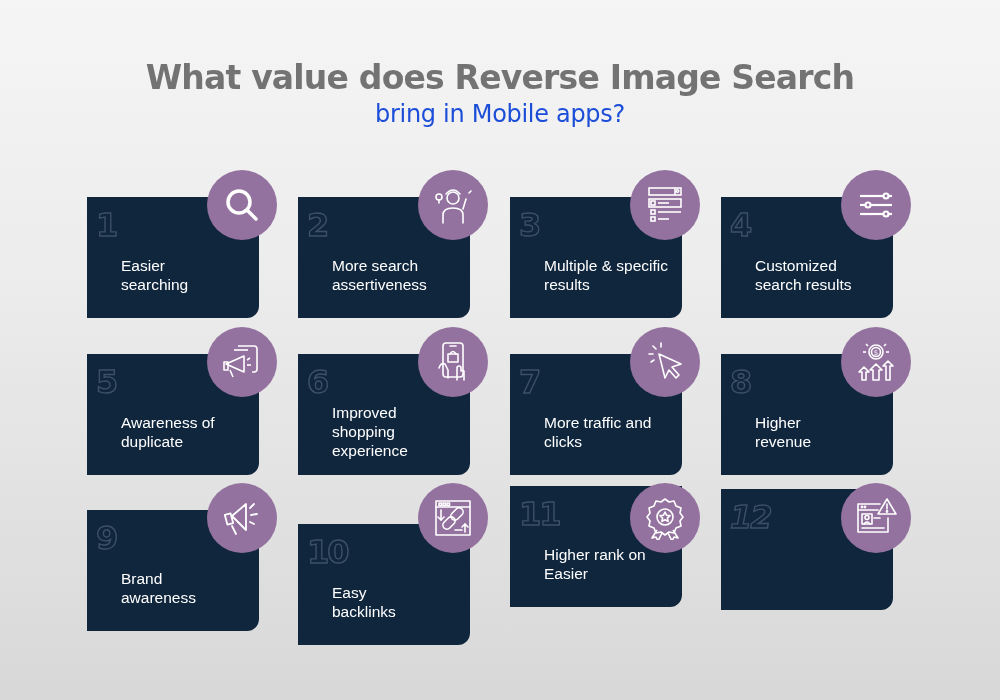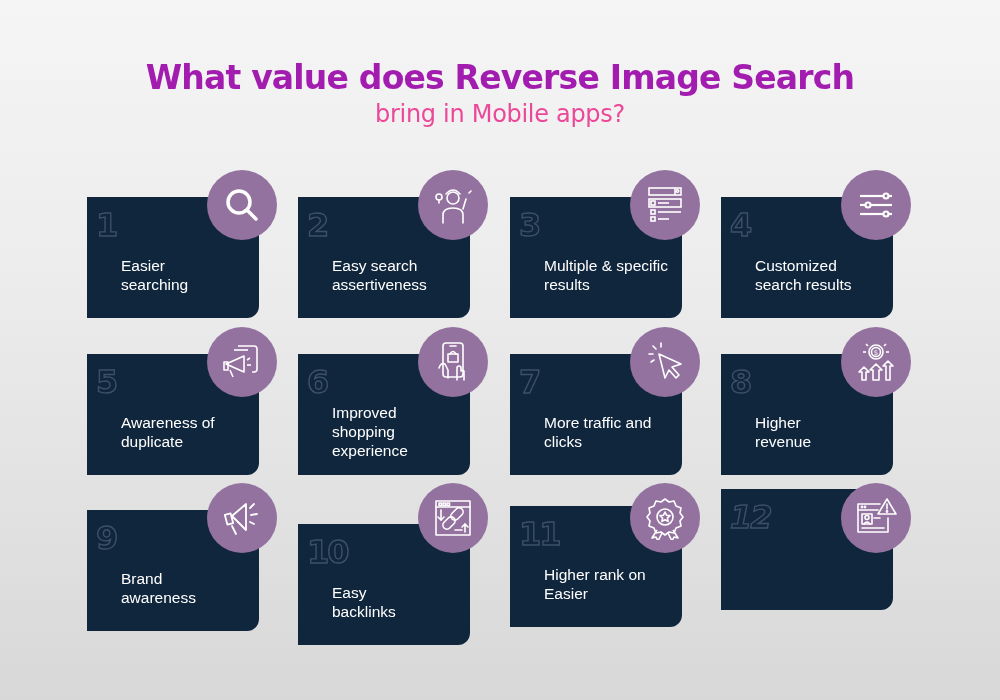--- a/index.html
+++ b/index.html
@@ -3,26 +3,26 @@
 <meta charset="utf-8">
 <style>
   html, body { margin:0; padding:0; }
   body {
     width:1000px; height:700px; overflow:hidden; position:relative;
     background: linear-gradient(180deg, #f5f5f5 0%, #ececec 40%, #d8d8d8 100%);
     font-family: "DejaVu Sans", sans-serif;
   }
   .title {
     position:absolute; left:0; top:58px; width:1000px; text-align:center;
-    font-weight:900; font-size:33px; color:#a21caf; letter-spacing:-0.8px;
+    font-weight:900; font-size:33px; color:#737373; letter-spacing:-0.8px;
     font-family: "DejaVu Sans", sans-serif;
   }
   .subtitle {
     position:absolute; left:0; top:100px; width:1000px; text-align:center;
-    font-weight:normal; font-size:24px; color:#ec4899; letter-spacing:-0.3px;
+    font-weight:normal; font-size:24px; color:#1d4ed8; letter-spacing:-0.3px;
     font-family: "DejaVu Sans", sans-serif;
   }
   .card {
     position:absolute; width:172px; height:121px; background:#10263d;
     border-radius: 0 0 12px 0;
   }
   .num {
     position:absolute; left:9px; top:9px; font-size:32px; font-weight:bold;
     color:transparent; -webkit-text-stroke:1.4px #3d5068; letter-spacing:-2px;
     font-family:"DejaVu Sans", sans-serif;
@@ -56,21 +56,21 @@
 <div class="circle" style="left:207px;top:170px;">
   <svg viewBox="0 0 44 44" fill="none" stroke="#fff" stroke-width="3.5" stroke-linecap="round">
       <circle cx="19" cy="19" r="11"></circle>
       <line x1="27" y1="27" x2="36" y2="36"></line>
     </svg>
 </div>
 
 <div class="card" style="left:298px;top:197px;">
   <div class="num">2</div>
   <div class="label">
-      <span style="width:125px">Easy search assertiveness</span>
+      <span style="width:125px">More search assertiveness</span>
     </div>
 </div>
 <div class="circle" style="left:418px;top:170px;">
   <svg viewBox="0 0 44 44" fill="none" stroke="#fff" stroke-width="1.6" stroke-linecap="round" stroke-linejoin="round">
       <circle cx="22" cy="15" r="6"></circle>
       <path d="M15 11 q7 -8 14 0"></path>
       <path d="M12 40 v-8 q0 -7 10 -7 q10 0 10 7 v8"></path>
       <path d="M32 26 l3 -10"></path>
       <circle cx="8" cy="14" r="3"></circle>
       <line x1="8" y1="17" x2="8" y2="20"></line>
@@ -221,21 +221,21 @@
       <rect x="14" y="20" width="8" height="14" rx="4" transform="rotate(45 18 27)"></rect>
       <rect x="22" y="11" width="8" height="14" rx="4" transform="rotate(45 26 18)"></rect>
       <line x1="10" y1="14" x2="10" y2="24"></line>
       <path d="M7 21 l3 3 l3 -3"></path>
       <line x1="34" y1="28" x2="34" y2="36"></line>
       <path d="M31 31 l3 -3 l3 3"></path>
       <line x1="24" y1="34" x2="31" y2="34"></line>
     </svg>
 </div>
 
-<div class="card" style="left:510px;top:506px;">
+<div class="card" style="left:510px;top:486px;">
   <div class="num">11</div>
   <div class="label">
       <span style="width:110px">Higher rank on Easier</span>
     </div>
 </div>
 <div class="circle" style="left:630px;top:483px;">
   <svg viewBox="0 0 44 44" fill="none" stroke="#fff" stroke-width="1.6" stroke-linejoin="round">
       <path d="M22 3 l4 3 l5 -1 l2 5 l5 2 l-1 5 l3 4 l-3 4 l1 5 l-5 2 l-2 5 l-5 -1 l-4 3 l-4 -3 l-5 1 l-2 -5 l-5 -2 l1 -5 l-3 -4 l3 -4 l-1 -5 l5 -2 l2 -5 l5 1 z"></path>
       <circle cx="22" cy="21" r="8"></circle>
       <path d="M22 16 l1.5 3.2 l3.5 .4 l-2.6 2.4 l.7 3.4 l-3.1 -1.7 l-3.1 1.7 l.7 -3.4 l-2.6 -2.4 l3.5 -.4 z"></path>

